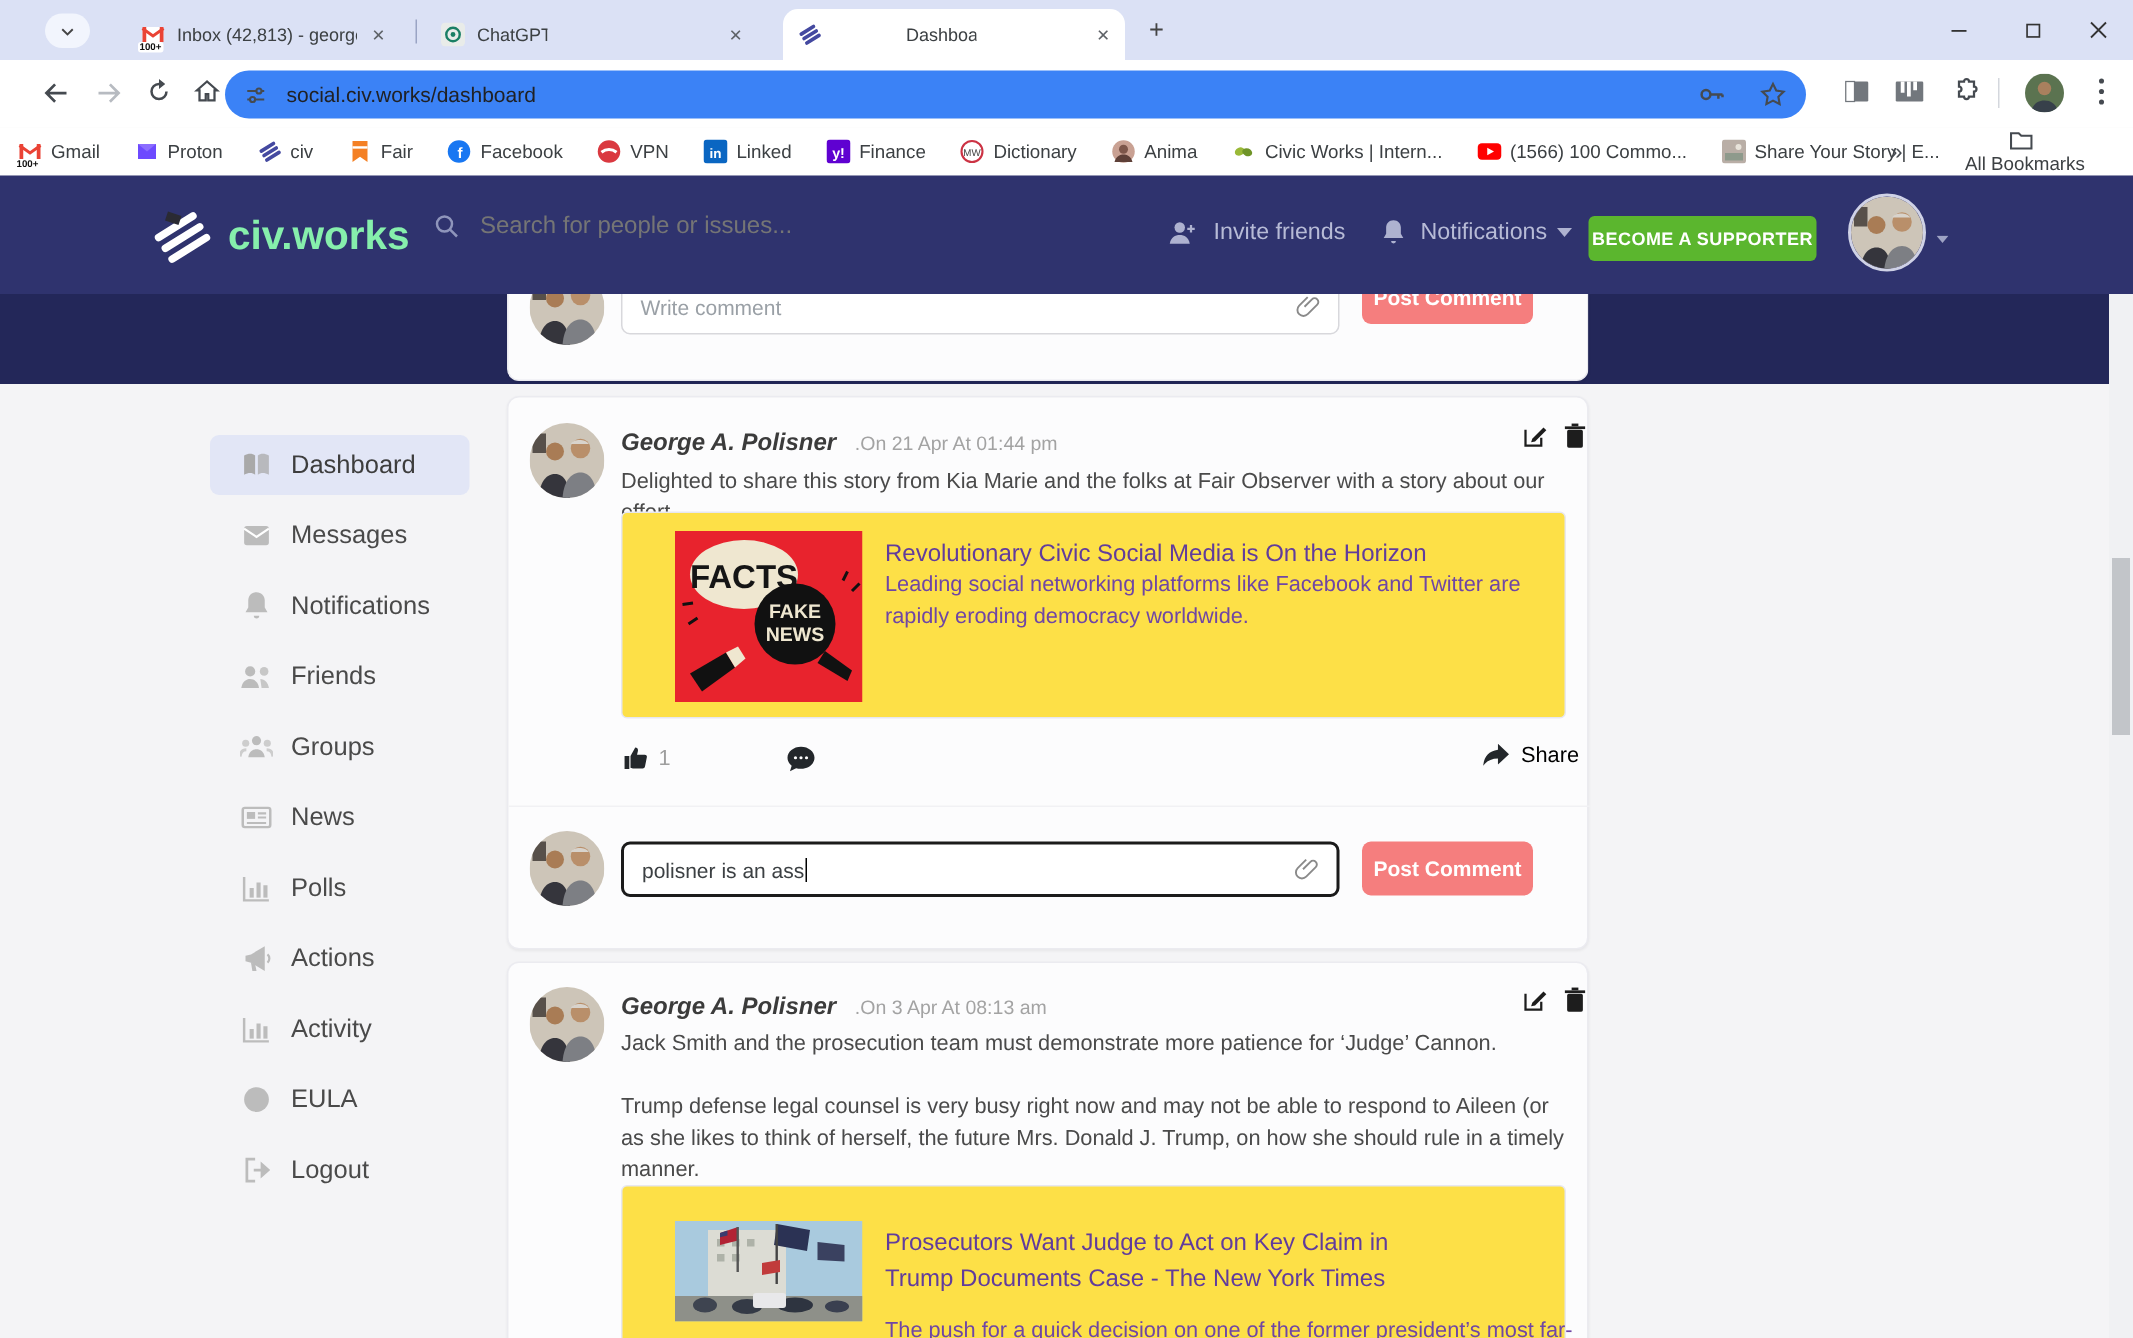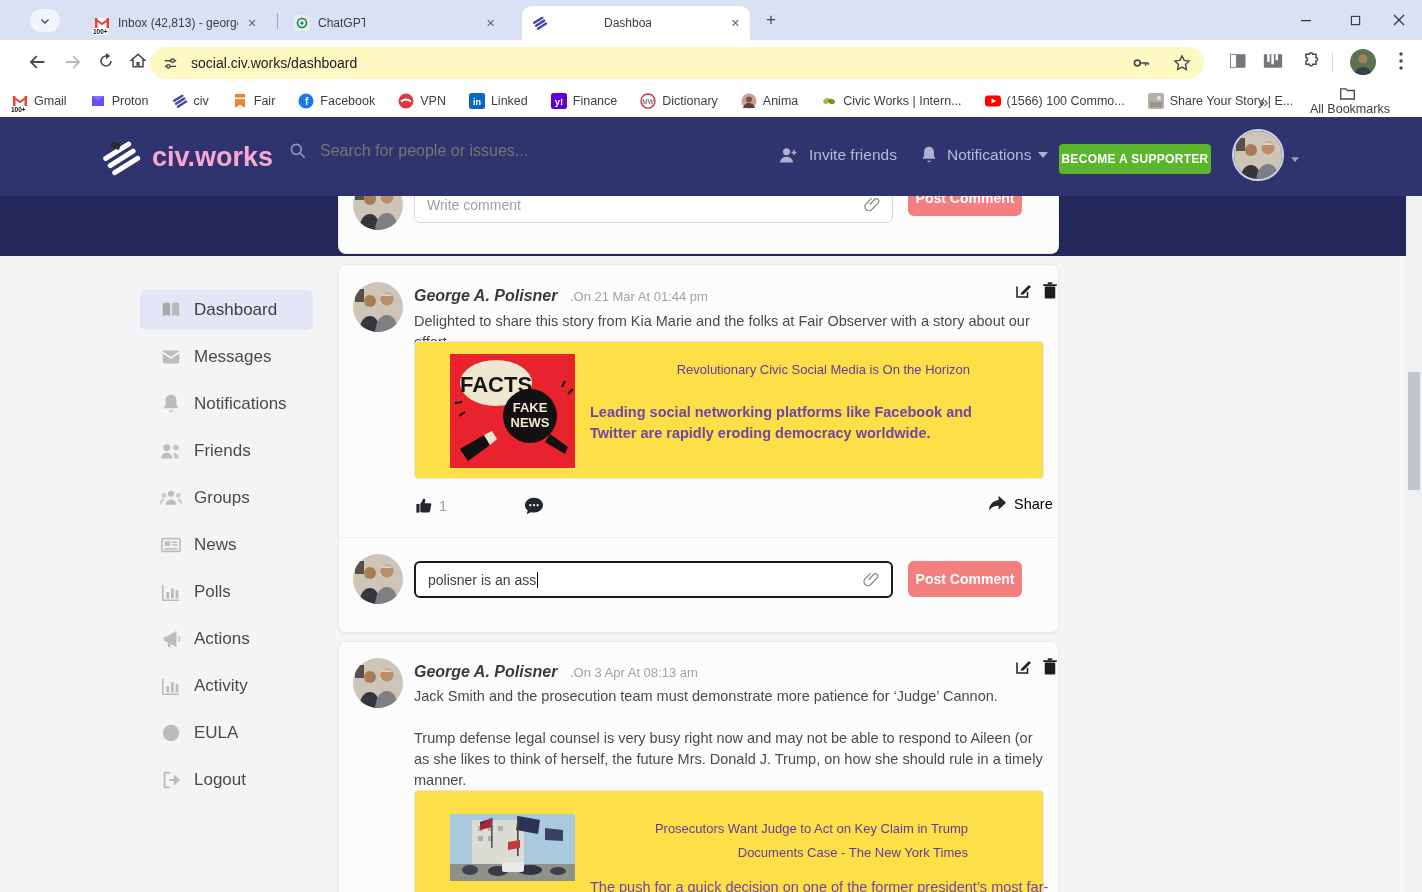--- a/index.html
+++ b/index.html
@@ -13,21 +13,21 @@
   .tab { position:absolute; top:6px; height:34px; display:flex; align-items:center; padding:0 10px; border-radius:10px 10px 0 0; color:#3c4043; font-size:12px; }
   .tab .title { white-space:nowrap; overflow:hidden; max-width:150px; margin:0 8px; }
   .tab.active { background:#ffffff; }
   .tabclose { color:#5f6368; font-size:11px; width:16px; height:16px; display:flex; align-items:center; justify-content:center; border-radius:8px; }
   .tabdiv { position:absolute; top:13px; width:1px; height:16px; background:#9aa4c4; }
   .favicon { width:16px; height:16px; flex:0 0 16px; position:relative; }
   .newtab { position:absolute; left:766px; top:10px; font-size:17px; color:#444; }
   .winctl { position:absolute; top:0; height:40px; width:46px; display:flex; align-items:center; justify-content:center; color:#333; }
   .toolbar { position:absolute; left:0; top:40px; width:1422px; height:45px; background:#ffffff; }
   .tbicon { position:absolute; top:52px; width:22px; height:22px; color:#454a50; top:11px; }
-  .addressbar { position:absolute; left:150px; top:7px; width:1054px; height:32px; background:#fef9c3; border-radius:16px; display:flex; align-items:center; padding:0 12px; }
+  .addressbar { position:absolute; left:150px; top:7px; width:1054px; height:32px; background:#3b82f6; border-radius:16px; display:flex; align-items:center; padding:0 12px; }
   .url { font-size:14px; color:#202124; margin-left:12px; flex:1; }
   .bookmarksbar { position:absolute; left:0; top:85px; width:1422px; height:32px; background:#ffffff; display:flex; align-items:center; padding-left:12px; }
   .bm { display:flex; align-items:center; margin-right:23px; font-size:12.5px; color:#3c4043; white-space:nowrap; }
   .bm .favicon { margin-right:6px; }
 
   
   .siteheader { position:absolute; left:0; top:117px; width:1422px; height:79px; background:#2f336e; z-index:5; }
   .banner { position:absolute; left:0; top:196px; width:1406px; height:60px; background:#232759; }
   .navmut { color:#b7bbd6; font-size:15.5px; }
   .supporter { position:absolute; left:1059px; top:27px; width:152px; height:30px; background:#5bb62e; border:none; border-radius:4px; color:#fff; font-weight:bold; font-size:12px; letter-spacing:.3px; font-family:"Liberation Sans",sans-serif; }
@@ -39,21 +39,21 @@
   .sideitem.active { background:#e2e6f6; color:#3d3d3d; }
   .sideitem.active .icn { color:#a9a9a9; }
 
   
   .card { position:absolute; left:338px; width:721px; background:#fcfcfd; border:1px solid #ebebf0; border-radius:8px; box-shadow:0 1px 2px rgba(0,0,0,.06); }
   .pavatar { position:absolute; width:50px; height:50px; border-radius:50%; overflow:hidden; }
   .pname { font-size:16px; font-weight:bold; color:#3b3b3b;font-style:italic; }
   .ptime { font-size:13px; color:#a3a3a3; margin-left:8px; }
   .pbody { position:absolute; left:75px; font-size:14.5px; color:#4a4a4a; line-height:21px; width:630px; }
   .linkcard { position:absolute; left:75px; width:630px; background:#fde047; border:1px solid #e7e7f0; border-radius:4px; }
-  .linktitle { position:absolute; left:175px; font-size:13px; color:#613c9c; line-height:24px; width:380px;text-align:right; }
+  .linktitle { position:absolute; left:175px; font-size:16px; color:#613c9c; line-height:24px; width:380px; }
   .linkdesc { position:absolute; left:175px; font-size:14.5px; color:#6f46a5; line-height:21px; width:430px; }
   .posticon { position:absolute; width:18px; height:18px; color:#1d1d1d; }
   .fakeinput { position:absolute; left:75px; width:479px; height:37px; background:#fff; border:1px solid #d8d8dc; border-radius:6px; display:flex; align-items:center; padding:0 34px 0 12px; font-size:14px; color:#3c4043; }
   .fakeinput.focus { border:2px solid #1b1b1b; }
   .fakeinput .ph { color:#9aa0a6; }
   .caret { display:inline-block; width:1px; height:16px; background:#000; margin-left:1px; }
   .clip { position:absolute; right:10px; top:50%; transform:translateY(-50%); width:18px; height:18px; color:#8a8a8a; }
   .postbtn { position:absolute; left:569px; width:114px; height:36px; background:#f57e7e; border:none; border-radius:6px; color:#fff; font-weight:bold; font-size:14px; font-family:"Liberation Sans",sans-serif; }
   .actlabel { font-size:14.5px; color:#000000; }
 
@@ -354,21 +354,21 @@
     <span>
       <svg width="44" height="40" viewBox="0 0 44 40">
           <g transform="rotate(-32 22 20)">
             <rect x="5" y="10" width="32" height="5" rx="2.5" fill="#fff"></rect>
             <rect x="5" y="18.5" width="32" height="5" rx="2.5" fill="#fff"></rect>
             <rect x="5" y="27" width="32" height="5" rx="2.5" fill="#fff"></rect>
           </g>
           <path d="M12 4l9 3-2 6-9-3z" fill="#2a2a33"></path>
         </svg>
     </span>
-    <span style="color:#f9a8d4;font-size:27px;font-weight:bold;margin-left:8px;">civ.works</span>
+    <span style="color:#86efac;font-size:27px;font-weight:bold;margin-left:8px;">civ.works</span>
   </div>
 
   <div class="abs" style="left:288px;top:24px;display:flex;align-items:center;">
     <span>
       <svg width="20" height="20" viewBox="0 0 24 24">
           <circle cx="10" cy="10" r="6" fill="none" stroke="#8f95bb" stroke-width="2"></circle>
           <path d="M14.5 14.5L20 20" stroke="#8f95bb" stroke-width="2"></path>
         </svg>
     </span>
     <input style="background: transparent; border: none; outline: none; color: rgb(207, 210, 230); font-size: 16px; margin-left: 12px; width: 260px; font-family: &quot;Liberation Sans&quot;, sans-serif;" placeholder="Search for people or issues...">
@@ -565,21 +565,21 @@
         <rect x="2" y="7" width="9" height="13" fill="#57504a"></rect>
         <circle cx="17" cy="19" r="6" fill="#a97c55"></circle>
         <path d="M6 50c1-12 6-16 11-16s9 4 10 16z" fill="#35353c"></path>
         <circle cx="34" cy="17" r="6.5" fill="#b98f6a"></circle>
         <path d="M27.5 14c1.5-3.5 10-3.5 12 0z" fill="#d8d3cc"></path>
         <path d="M22 50c1-13 7-17 12-17s10 4 11 17z" fill="#7d7f84"></path>
       </svg>
   </span>
   <div class="abs" style="left:75px;top:22px;">
     <span class="pname">George A. Polisner</span>
-    <span class="ptime">.On 21 Mar At 01:44 pm</span>
+    <span class="ptime">.On 21 Apr At 01:44 pm</span>
   </div>
   <span class="posticon" style="left:675px;top:17px;">
     <svg width="18" height="18" viewBox="0 0 24 24">
         <path d="M4 6v14h14v-7" fill="none" stroke="#1d1d1d" stroke-width="2"></path>
         <path d="M10 14l10-10 2.5 2.5L12.5 16.5 9 17z" fill="#1d1d1d"></path>
       </svg>
   </span>
   <span class="posticon" style="left:703px;top:17px;">
     <svg width="16" height="18" viewBox="0 0 20 24">
         <rect x="3" y="6" width="14" height="16" rx="1.5" fill="#1d1d1d"></rect>
@@ -598,21 +598,21 @@
           <circle cx="80" cy="62" r="27" fill="#111"></circle>
           <text x="80" y="58" text-anchor="middle" font-size="13" font-weight="bold" fill="#efe7d0" font-family="Liberation Sans,sans-serif">FAKE</text>
           <text x="80" y="73" text-anchor="middle" font-size="13" font-weight="bold" fill="#efe7d0" font-family="Liberation Sans,sans-serif">NEWS</text>
           <path d="M10 95l24-14 6 10-22 16z" fill="#111"></path>
           <path d="M34 81l8-4 5 8-7 6z" fill="#efe7d0"></path>
           <path d="M115 100l-20-12 5-8 18 13z" fill="#111"></path>
           <path d="M15 58l-6 4M12 48l-7 1M118 40l5-5M112 33l3-6" stroke="#111" stroke-width="2"></path>
         </svg>
     </span>
     <div class="linktitle" style="top:16px;">Revolutionary Civic Social Media is On the Horizon</div>
-    <div class="linkdesc" style="top:60px;font-weight:bold;">Leading social networking platforms like Facebook and Twitter are rapidly eroding democracy worldwide.</div>
+    <div class="linkdesc" style="top:38px;">Leading social networking platforms like Facebook and Twitter are rapidly eroding democracy worldwide.</div>
   </div>
 
   <div class="abs" style="left:75px;top:231px;display:flex;align-items:center;">
     <span>
       <svg width="19" height="19" viewBox="0 0 24 24">
           <path d="M3 10h4v11H3z" fill="#23272b"></path>
           <path d="M8 20V10l4-7c1.8 0 2.6 1.4 2.2 3L13.5 9H20c1.2 0 2 .9 1.8 2l-1.6 8c-.2 1-1 1.7-2 1.7H10z" fill="#23272b"></path>
         </svg>
     </span>
     <span class="actlabel" style="margin-left:6px;color:#9e9e9e;">1</span>

